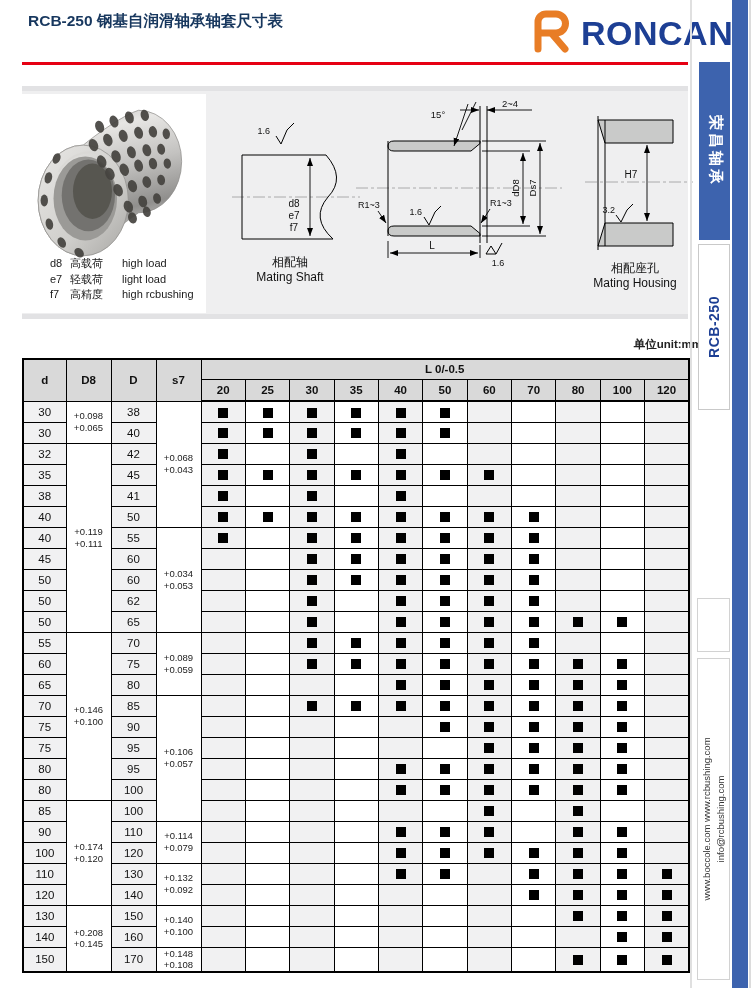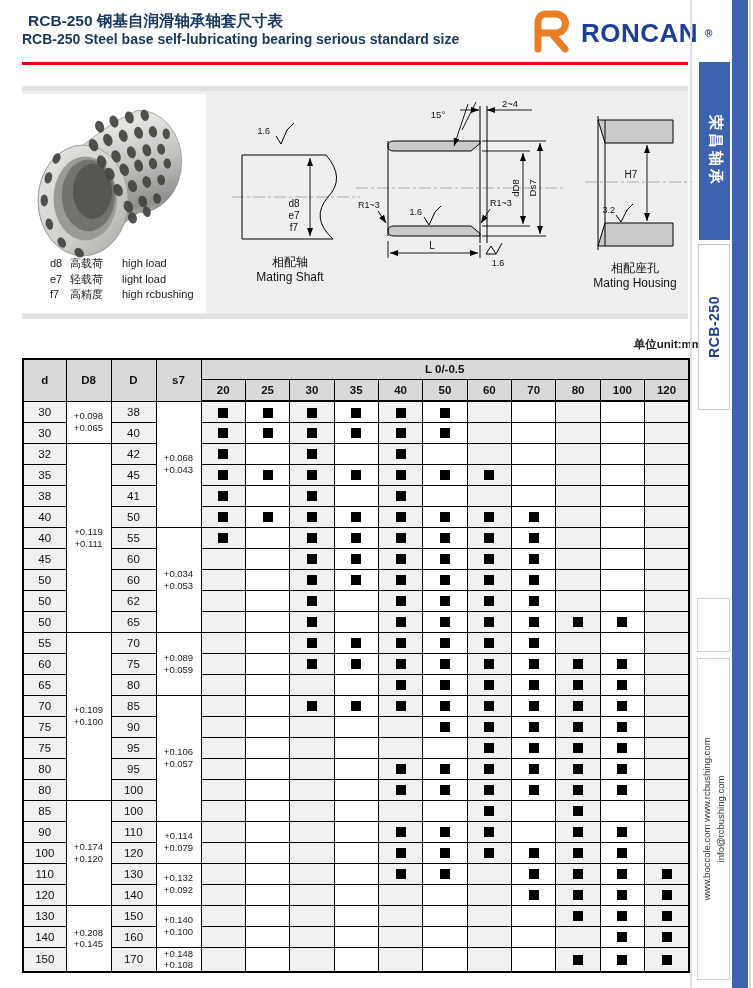--- a/index.html
+++ b/index.html
@@ -4,21 +4,21 @@
 <style>
   html,body{margin:0;padding:0;}
   body{font-family:"Liberation Sans","DejaVu Sans",sans-serif;background:#fff;}
   .page{position:relative;width:753px;height:988px;background:#fff;overflow:hidden;}
   .abs{position:absolute;}
 
   
   .title-zh{left:28px;top:11px;font-size:15.5px;font-weight:bold;color:#17375e;}
   .title-en{left:22px;top:31px;font-size:14px;font-weight:bold;color:#17375e;}
   .logo{left:528px;top:8px;display:flex;align-items:center;gap:7px;}
-  .logo-text{font-size:26px;font-weight:800;color:#1d3f94;letter-spacing:.5px;line-height:1;}
+  .logo-text{font-size:34px;font-weight:800;color:#1d3f94;letter-spacing:.5px;line-height:1;}
   .logo-reg{font-size:10px;color:#1d3f94;vertical-align:14px;font-weight:bold;}
   .red-rule{left:22px;top:62px;width:666px;height:3px;background:#e60013;}
 
   
   .panel{left:22px;top:86px;width:666px;height:233px;background:#efeff0;border-top:5px solid #e2e2e4;border-bottom:5px solid #e2e2e4;box-sizing:border-box;}
   .photo-box{left:22px;top:94px;width:184px;height:219px;background:#fff;}
   .legend{left:50px;top:256px;font-size:11px;color:#1a1a1a;line-height:15.5px;}
   .leg-code{display:inline-block;width:20px;}
   .leg-zh{display:inline-block;width:52px;}
 
@@ -54,21 +54,20 @@
   .v-company{transform:translate(-50%,-50%) rotate(90deg);color:#fff;font-weight:bold;font-size:15px;letter-spacing:3px;}
   .v-rcb{transform:translate(-50%,-50%) rotate(-90deg);color:#1d3f94;font-weight:bold;font-size:14px;letter-spacing:.5px;}
   .v-urls{transform:translate(-50%,-50%) rotate(-90deg);color:#333;font-size:9.5px;line-height:1.5;text-align:center;}
 </style>
 </head>
 <body>
 
 <div class="page">
 
   <div class="abs title-zh">RCB-250 钢基自润滑轴承轴套尺寸表</div>
-  <div class="abs title-en">RCB-250 Steel base self-lubricating bearing serious standard size</div>
 
   <div class="abs logo">
     <span>
       <svg width="46" height="46" viewBox="0 0 46 46">
         <path d="M10 41 V14 a8 8 0 0 1 8-8 h10 a9.5 9.5 0 0 1 0 19 h-14" fill="none" stroke="#e87d26" stroke-width="7" stroke-linecap="round" stroke-linejoin="round"></path>
         <path d="M25 27 L37 41" fill="none" stroke="#e87d26" stroke-width="7" stroke-linecap="round"></path>
       </svg>
     </span>
     <span class="logo-text">RONCAN</span>
     <span class="logo-reg">®</span>
@@ -462,21 +461,21 @@
             <td><span class="sq"></span></td>
             <td class="c-sh"><span class="sq"></span></td>
             <td><span class="sq"></span></td>
             <td class="c-sh"><span class="sq"></span></td>
             <td><span class="sq"></span></td>
             <td class="c-sh"></td>
           </tr>
           <tr style="height: 21px;">
             <td class="c-sh">55</td>
             <td rowspan="8" class="tol">
-              <div>+0.109</div>
+              <div>+0.146</div>
               <div>+0.100</div>
             </td>
             <td class="c-sh">70</td>
             <td rowspan="3" class="tol">
               <div>+0.089</div>
               <div>+0.059</div>
             </td>
             <td class="c-sh"></td>
             <td></td>
             <td class="c-sh"><span class="sq"></span></td>

